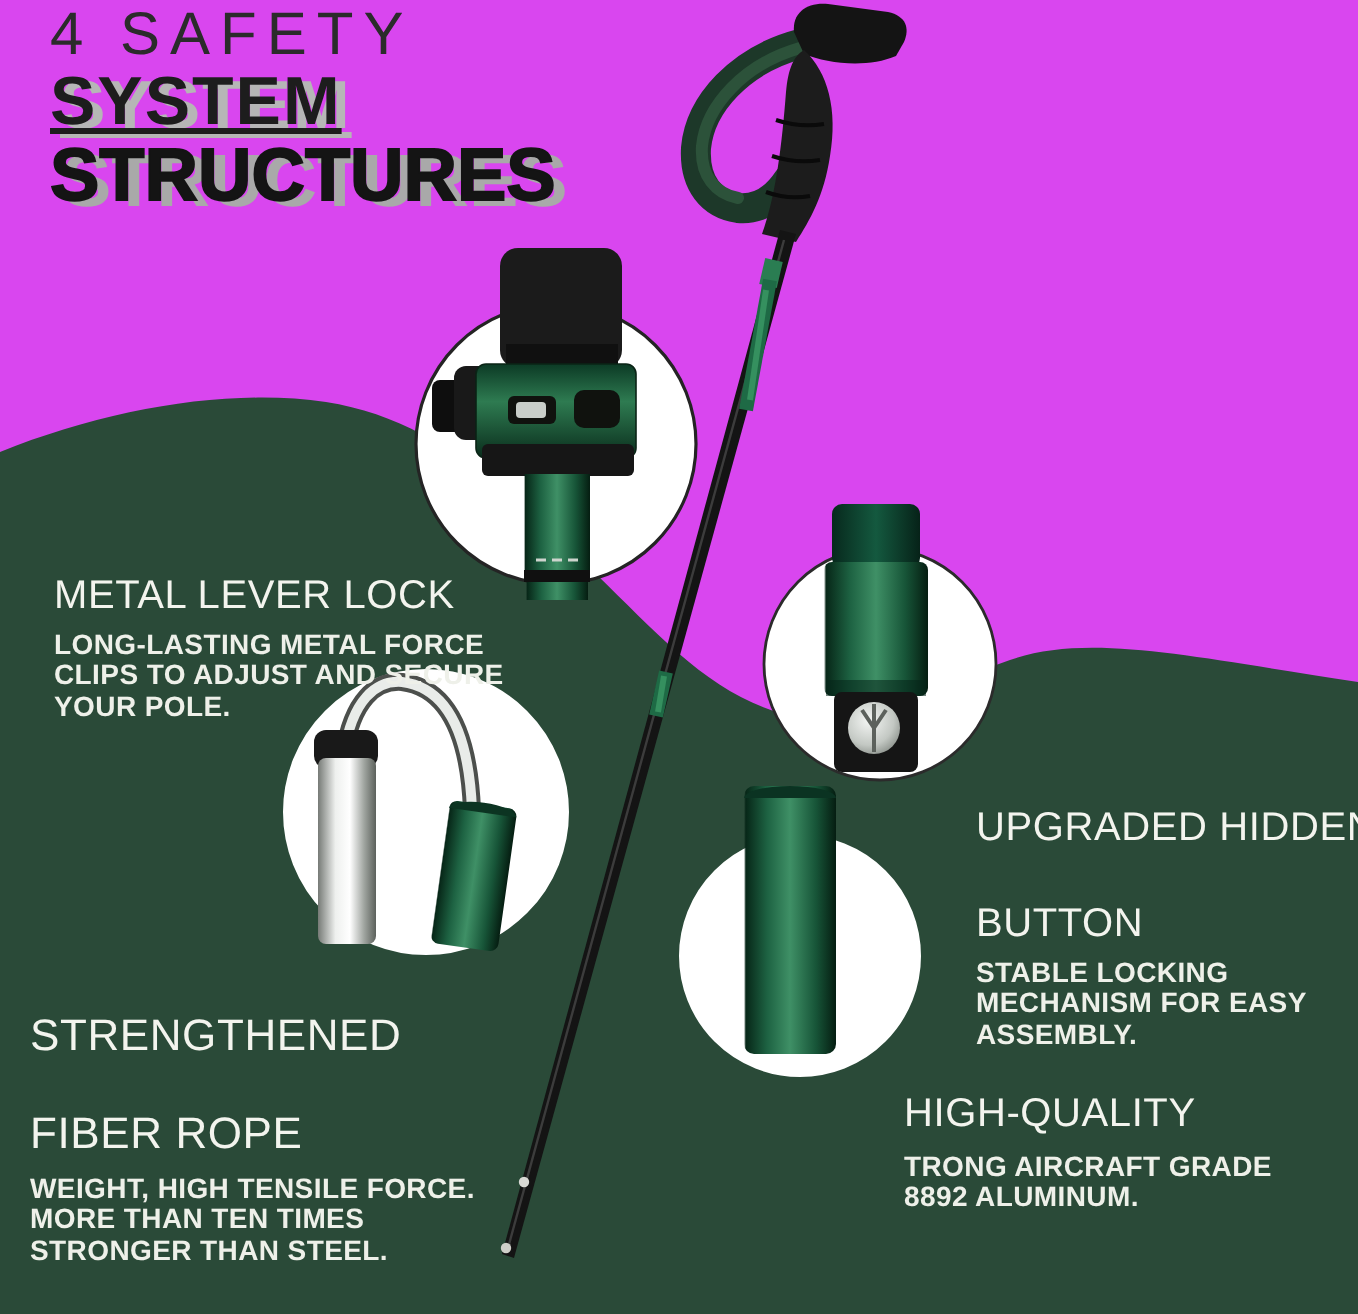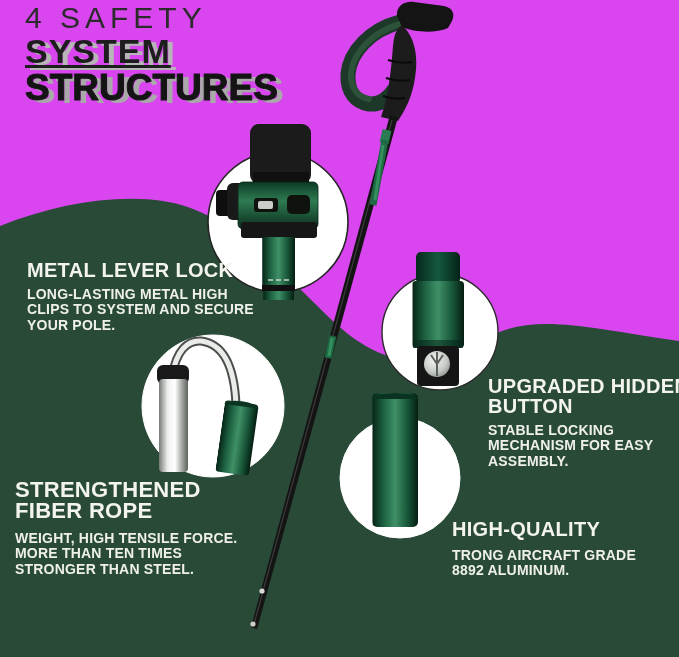--- a/index.html
+++ b/index.html
@@ -25,22 +25,22 @@
   .title-line3{
     font-size:37px;font-weight:700;letter-spacing:0px;color:#141414;
     line-height:37px;white-space:nowrap;
     -webkit-text-stroke:1px #141414;
     text-shadow:6px 3px 0 #a9a9a9;
   }
 
   
   .feature{position:absolute;z-index:6;color:#f3f4ee;}
   .feature .hline{
-    font-weight:700;font-size:20px;line-height:20px;
-    letter-spacing:0.3px;white-space:nowrap;
+    font-weight:400;font-size:20px;line-height:20px;
+    letter-spacing:0.3px;white-space:nowrap;margin-top:28px;
   }
   .feature .bline{
     font-weight:700;font-size:14px;line-height:15.3px;
     letter-spacing:0.2px;white-space:nowrap;color:#eef0e9;
   }
   .feature .gap{height:7px;}
 
   #feat-lever{left:27px;top:260px;}
   #feat-rope{left:15px;top:479px;}
   #feat-rope .hline{font-size:22px;line-height:21px;}
@@ -173,22 +173,22 @@
 
   <div class="title-block">
     <div class="title-line1">4 SAFETY</div>
     <div class="title-line2">SYSTEM</div>
     <div class="title-line3">STRUCTURES</div>
   </div>
 
   <div class="feature" id="feat-lever">
     <div class="hline">METAL LEVER LOCK</div>
     <div class="gap"></div>
-    <div class="bline">LONG-LASTING METAL HIGH</div>
-    <div class="bline">CLIPS TO SYSTEM AND SECURE</div>
+    <div class="bline">LONG-LASTING METAL FORCE</div>
+    <div class="bline">CLIPS TO ADJUST AND SECURE</div>
     <div class="bline">YOUR POLE.</div>
   </div>
 
   <div class="feature" id="feat-rope">
     <div class="hline">STRENGTHENED</div>
     <div class="hline">FIBER ROPE</div>
     <div class="gap"></div>
     <div class="bline">WEIGHT, HIGH TENSILE FORCE.</div>
     <div class="bline">MORE THAN TEN TIMES</div>
     <div class="bline">STRONGER THAN STEEL.</div>

